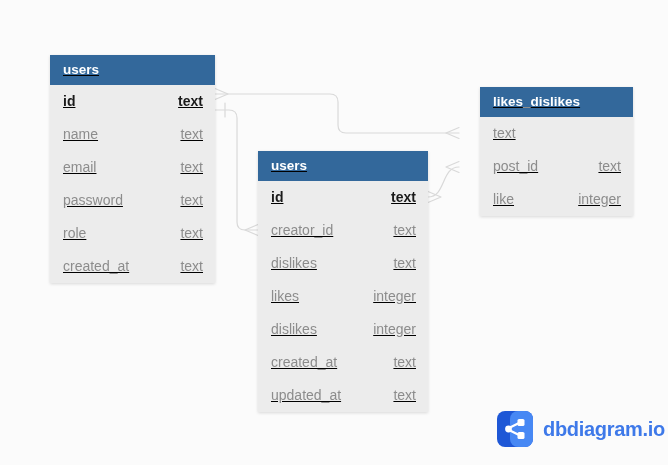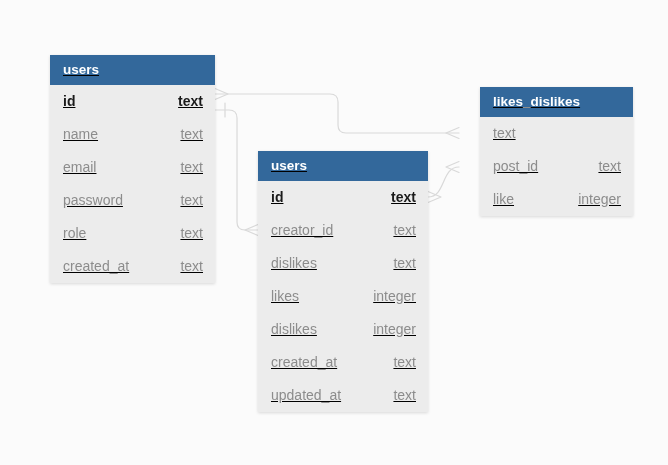--- a/index.html
+++ b/index.html
@@ -181,14 +181,28 @@
             <span>text</span>
           </div>
           <div class="row">
             <span>like</span>
             <span>integer</span>
           </div>
         </div>
   </div>
 </div>
 
+  <a class="logo">
+    <svg width="36" height="36" viewBox="0 0 36 36">
+      <rect x="0" y="0" width="36" height="36" rx="8" fill="#1e57d6"></rect>
+      <rect x="13" y="0" width="23" height="36" rx="8" fill="#4788f4"></rect>
+      <g stroke="#ffffff" stroke-width="2.2" fill="none">
+        <line x1="12" y1="17" x2="23" y2="11.5"></line>
+        <line x1="12" y1="19" x2="23" y2="24.5"></line>
+      </g>
+      <circle cx="11.5" cy="18" r="3.4" fill="#ffffff"></circle>
+      <rect x="20.5" y="8" width="7" height="7" rx="1.6" fill="#ffffff"></rect>
+      <rect x="20.5" y="21" width="7" height="7" rx="1.6" fill="#ffffff"></rect>
+    </svg>
+    <span class="logo-text">dbdiagram.io</span>
+  </a>
 
 </div>
 
 </body></html>

